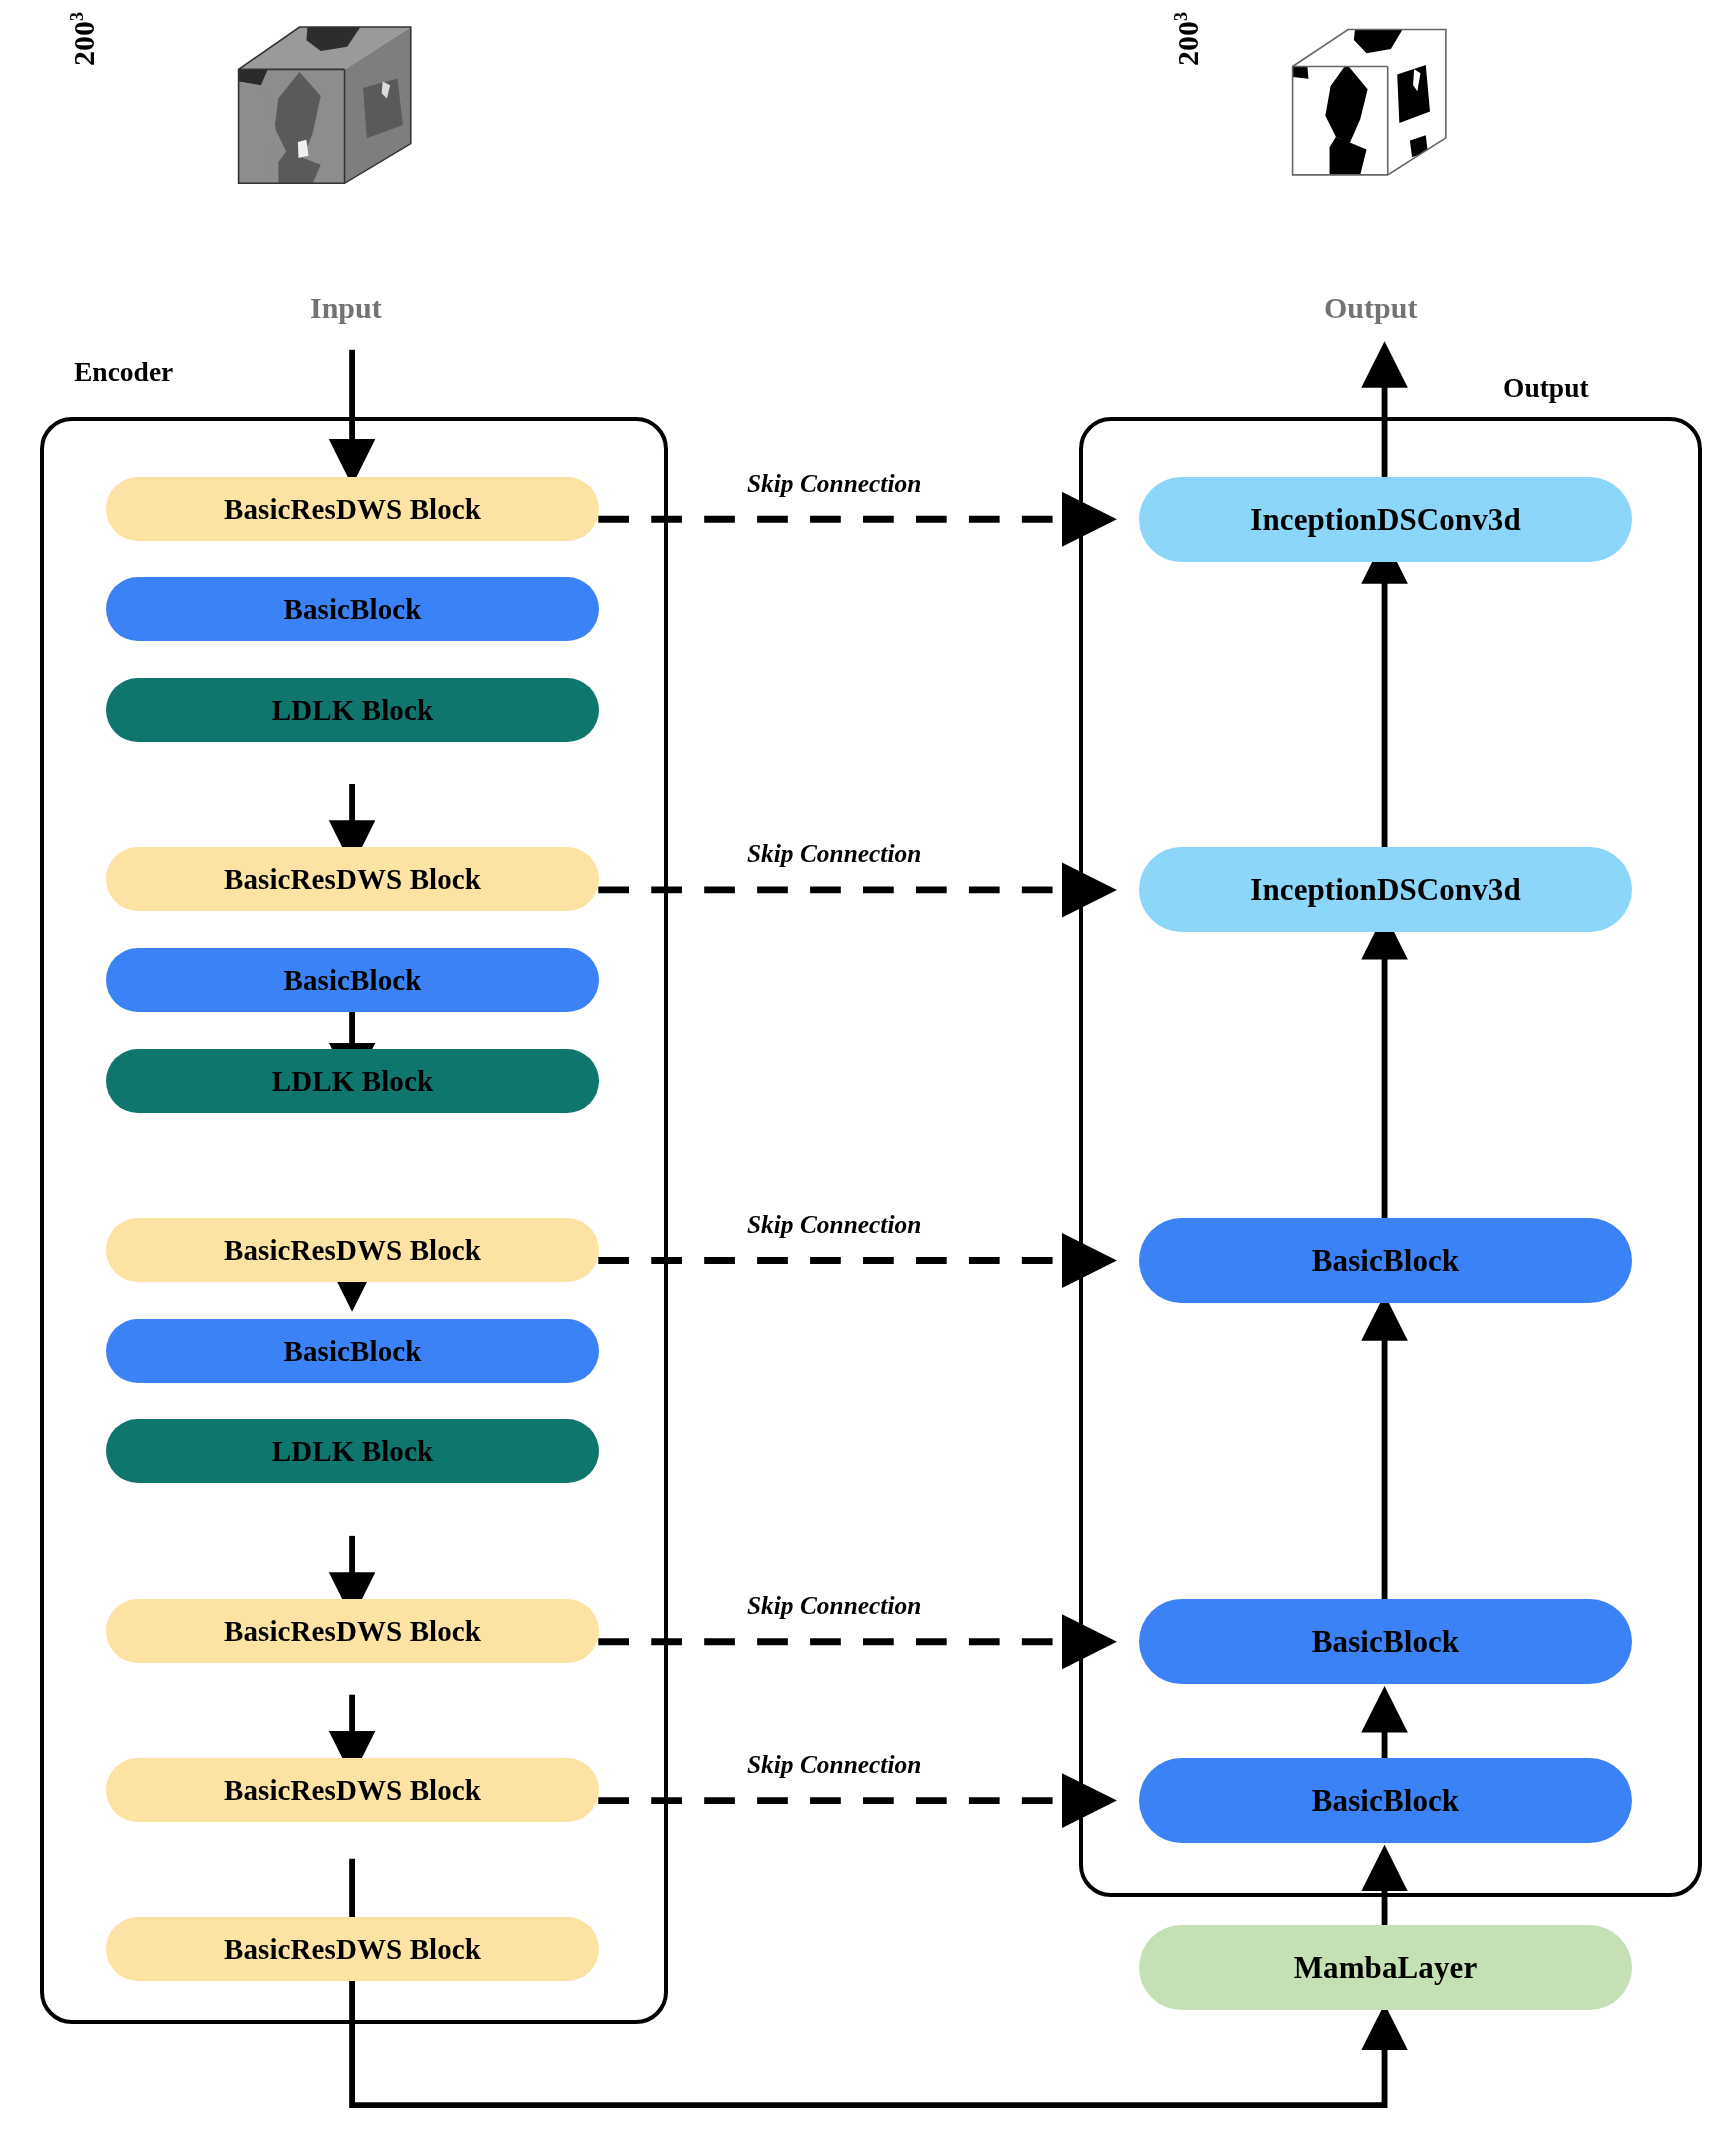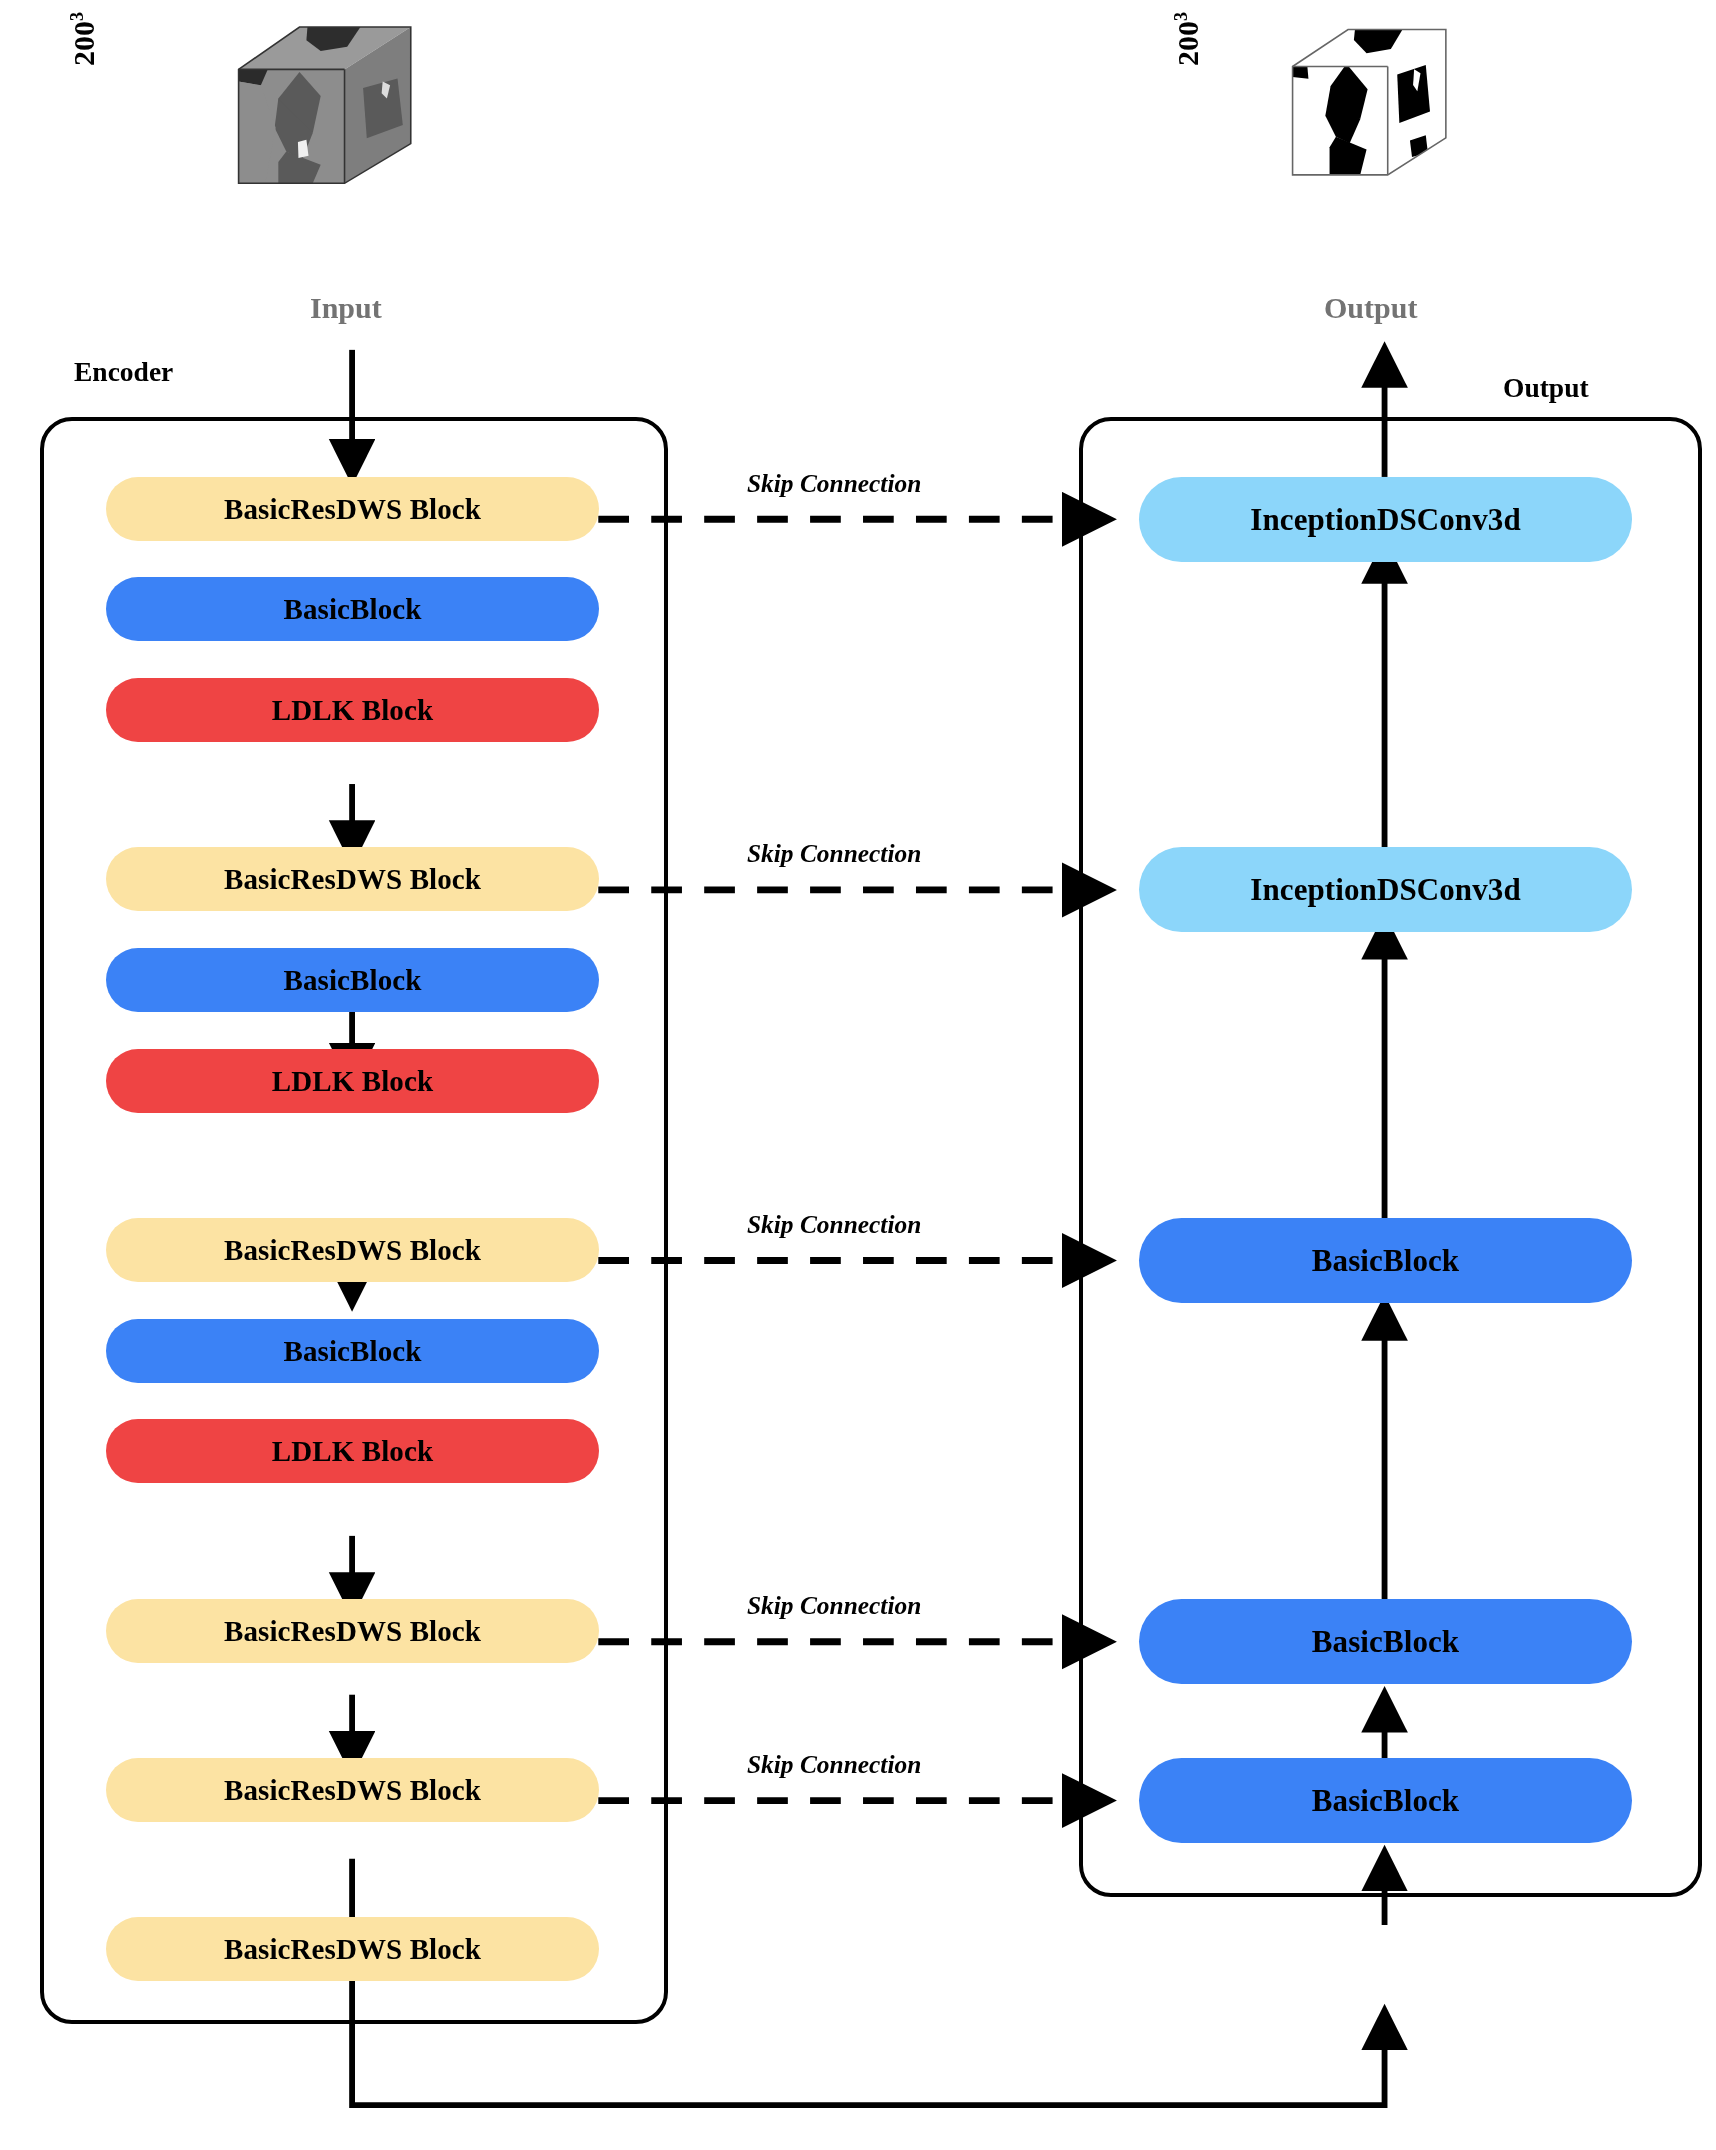--- a/index.html
+++ b/index.html
@@ -14,21 +14,21 @@
     font-weight:bold;
     color:#000;
     letter-spacing:0.1px;
     text-align:center;
     white-space:nowrap;
   }
   .pill.enc{left:106px;width:493px;height:64px;font-size:29px;}
   .pill.dec{left:1139px;width:493px;height:85px;font-size:31px;}
   .c-yellow{background:#FCE3A3;}
   .c-orange{background:#3b82f6;}
-  .c-green{background:#ef4444;}
+  .c-green{background:#0f766e;}
   .c-blue{background:#8CD6FA;}
   .c-mamba{background:#C5E0B4;}
 
   
   .container-box{
     position:absolute;
     border:4.8px solid #000;
     border-radius:32px;
     background:transparent;
   }
@@ -216,20 +216,21 @@
   <div class="pill enc c-yellow" style="top:1599px">BasicResDWS Block</div>
   <div class="pill enc c-yellow" style="top:1758px">BasicResDWS Block</div>
   <div class="pill enc c-yellow" style="top:1917px">BasicResDWS Block</div>
 
   <div class="pill dec c-blue" style="top:477px">InceptionDSConv3d</div>
   <div class="pill dec c-blue" style="top:847px">InceptionDSConv3d</div>
   <div class="pill dec c-orange" style="top:1218px">BasicBlock</div>
   <div class="pill dec c-orange" style="top:1599px">BasicBlock</div>
   <div class="pill dec c-orange" style="top:1758px">BasicBlock</div>
 
+  <div class="pill dec c-mamba" style="top:1925px">MambaLayer</div>
 
   <div class="skip-label" style="left:747px;top:469px">Skip Connection</div>
   <div class="skip-label" style="left:747px;top:839px">Skip Connection</div>
   <div class="skip-label" style="left:747px;top:1210px">Skip Connection</div>
   <div class="skip-label" style="left:747px;top:1591px">Skip Connection</div>
   <div class="skip-label" style="left:747px;top:1750px">Skip Connection</div>
 
 </div>
 
 

